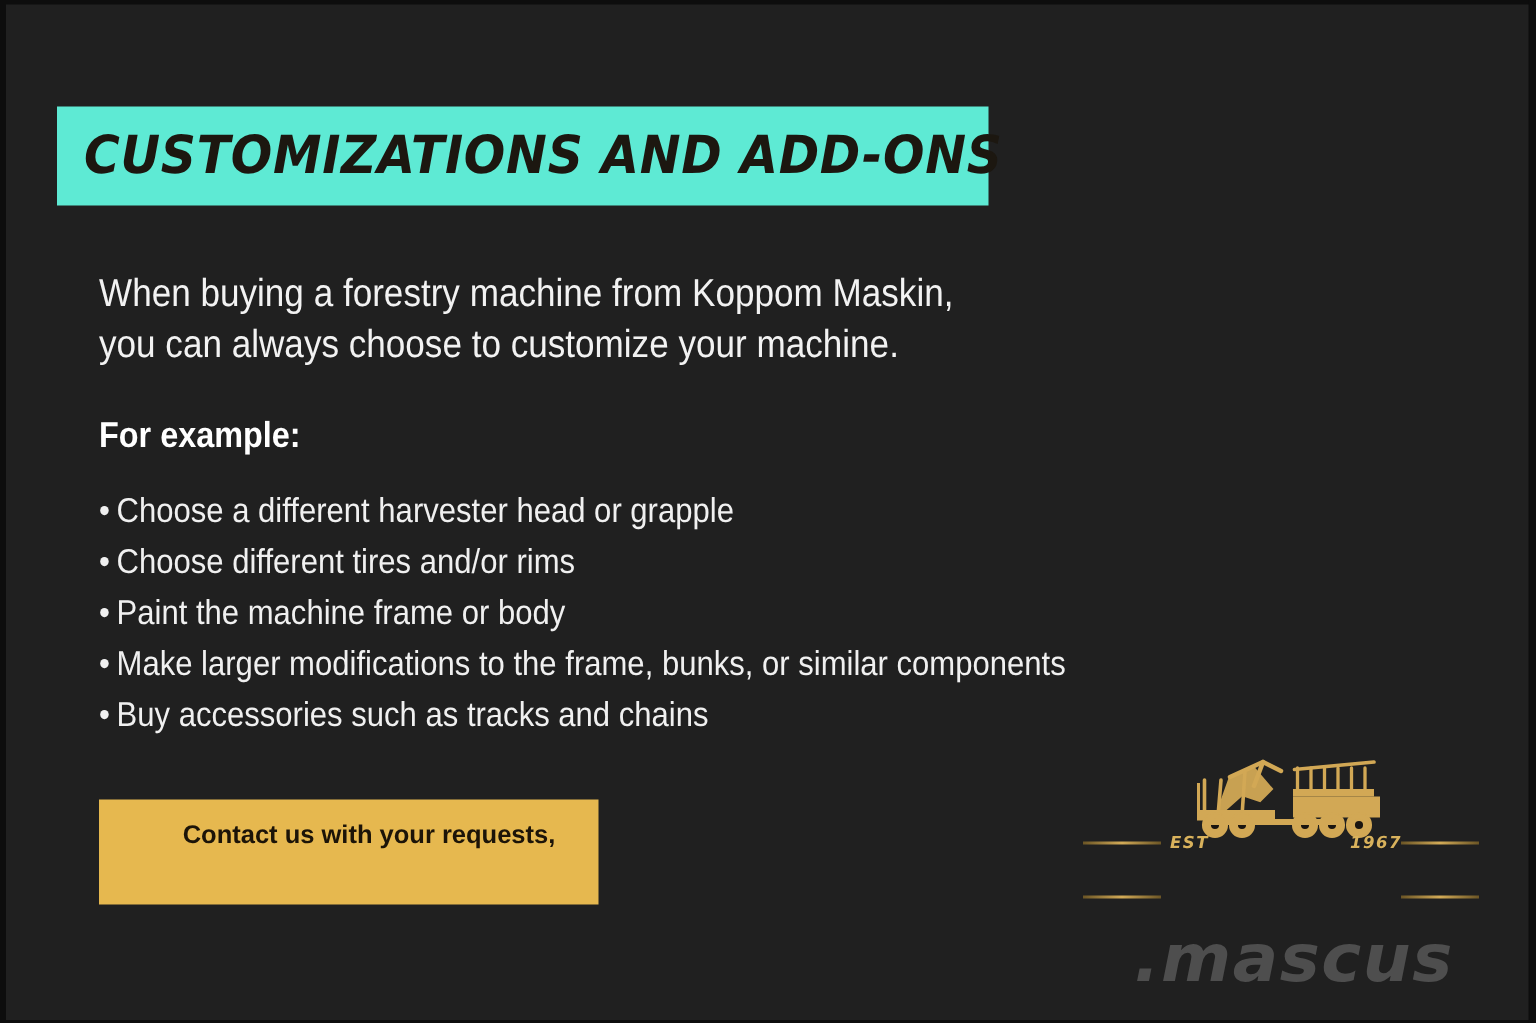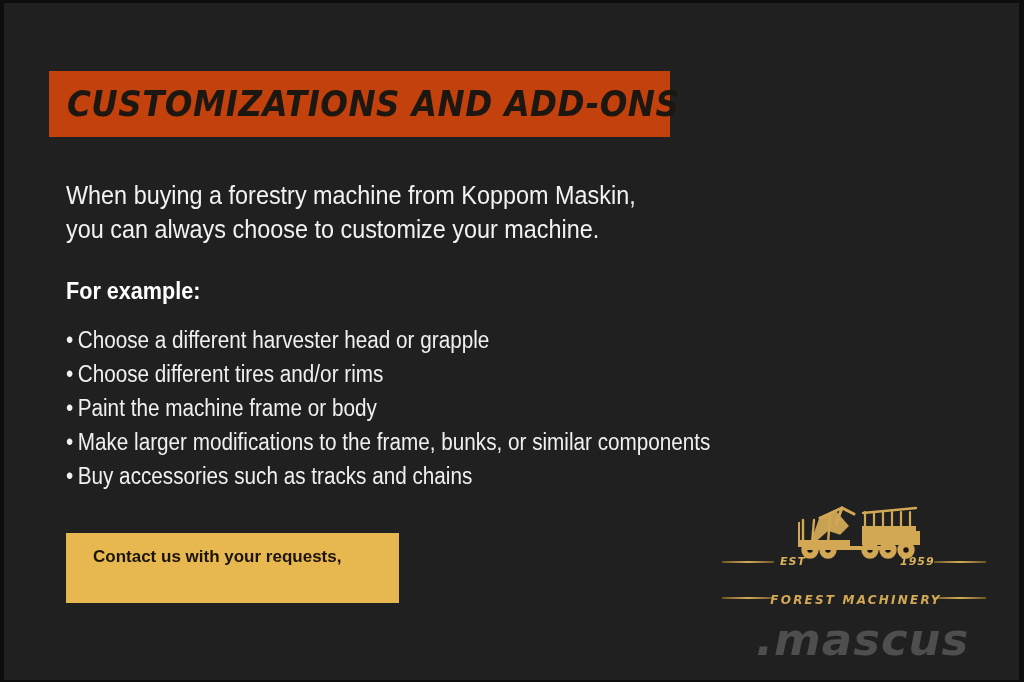--- a/index.html
+++ b/index.html
@@ -27,25 +27,25 @@
     pointer-events: none;
   }
   .edge-left   { left: 0;   top: 0; width: 4px;  height: 682px; }
   .edge-right  { right: 0;  top: 0; width: 5px;  height: 682px; }
   .edge-top    { left: 0;   top: 0; width: 1024px; height: 3px; }
   .edge-bottom { left: 0;   bottom: 0; width: 1024px; height: 2px; }
 
   
   #title-banner {
     position: absolute;
-    left: 49px;
+    left: 38px;
     top: 71px;
     width: 621px;
     height: 66px;
-    background: #c2410c;
+    background: #5eead4;
     display: flex;
     align-items: center;
     box-sizing: border-box;
     padding-left: 18px;
   }
   #title-banner .title-text {
     font-family: "DejaVu Sans", sans-serif;
     font-weight: bold;
     font-style: italic;
     font-size: 35px;
@@ -121,20 +121,21 @@
     box-sizing: border-box;
     padding: 12px 0 0 27px;
   }
   #contact-box .c-line {
     display: block;
     color: #1c1408;
     font-size: 17px;
     font-weight: bold;
     line-height: 23px;
     white-space: nowrap;
+    text-align: center;
   }
 
   
   #logo {
     position: absolute;
     left: 718px;
     top: 500px;
     width: 272px;
     height: 112px;
   }
@@ -289,20 +290,19 @@
         <rect x="36" y="46" width="86" height="4" fill="#d2a855" stroke="none"></rect>
       </g>
     </svg>
 
     <div class="rule" id="rule-left"></div>
     <div class="rule" id="rule-right"></div>
     <div class="rule" id="rule-bottom-l"></div>
     <div class="rule" id="rule-bottom-r"></div>
 
     <div id="logo-est">EST</div>
-    <div id="logo-year">1959</div>
-
-    <div id="logo-tagline">FOREST MACHINERY</div>
+    <div id="logo-year">1967</div>
+
   </div>
 
   <div id="mascus">.mascus</div>
 
 </div>
 
 </body></html>

